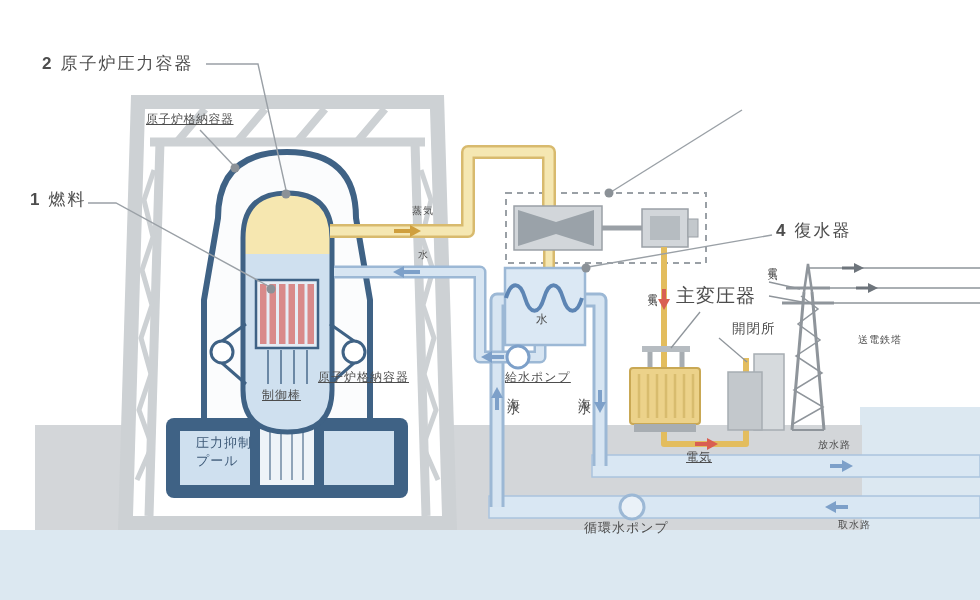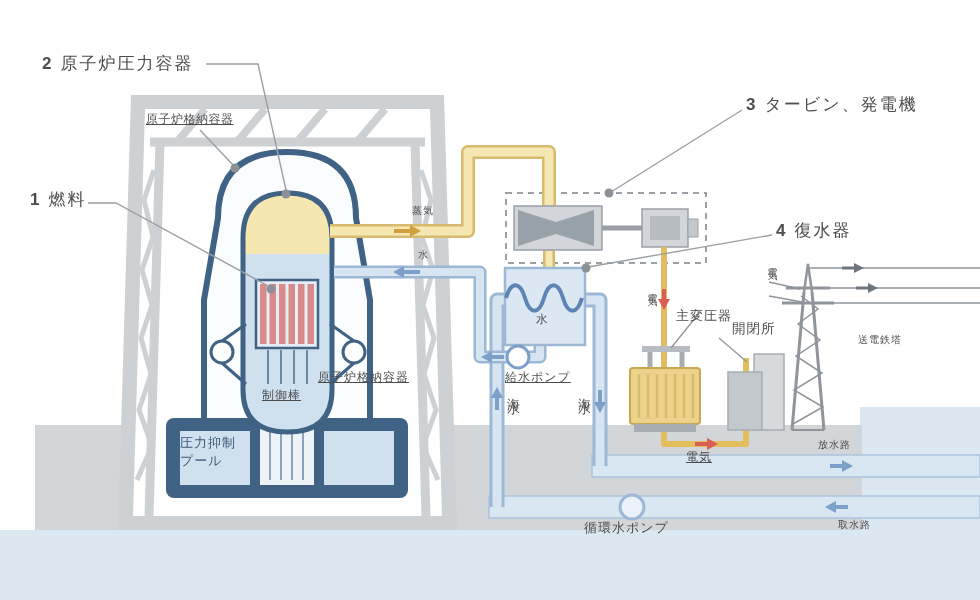--- a/index.html
+++ b/index.html
@@ -216,37 +216,34 @@
   </g>
 </svg>
 
 <div class="lbl callout" style="left:42px;top:53px">
   <b>2</b><span>原子炉圧力容器</span>
 </div>
 <div class="lbl sm" style="left:146px;top:112px;letter-spacing:0.5px">原子炉格納容器</div>
 <div class="lbl callout" style="left:30px;top:189px">
   <b>1</b><span>燃料</span>
 </div>
-<div class="lbl callout" style="left:746px;top:94px">
-  <b>3</b><span>タービン、発電機</span>
-</div>
 <div class="lbl callout" style="left:776px;top:220px">
   <b>4</b><span>復水器</span>
 </div>
 
 <div class="lbl md" style="left:396px;top:204px">蒸気</div>
 <div class="lbl md" style="left:402px;top:248px">水</div>
 <div class="lbl md vert" style="left:630px;top:286px">電気</div>
-<div class="lbl" style="left:676px;top:308px;font-size:13px">主変圧器</div>
+<div class="lbl" style="left:676px;top:284px;font-size:19px">主変圧器</div>
 <div class="lbl" style="left:732px;top:320px;font-size:13.5px">開閉所</div>
 <div class="lbl md vert" style="left:750px;top:260px">電気</div>
 <div class="lbl md" style="left:842px;top:333px">送電鉄塔</div>
 <div class="lbl sm" style="left:318px;top:370px">原子炉格納容器</div>
 <div class="lbl sm" style="left:262px;top:388px">制御棒</div>
-<div class="lbl pool" style="left:180px;top:434px">
+<div class="lbl pool" style="left:196px;top:434px">
   <div>圧力抑制</div>
   <div>プール</div>
 </div>
 <div class="lbl sm" style="left:505px;top:370px">給水ポンプ</div>
 <div class="lbl vert" style="left:504px;top:388px">海水</div>
 <div class="lbl vert" style="left:575px;top:388px">海水</div>
 <div class="lbl" style="left:536px;top:312px;font-size:11.5px">水</div>
 <div class="lbl" style="left:584px;top:520px">循環水ポンプ</div>
 <div class="lbl md" style="left:802px;top:438px">放水路</div>
 <div class="lbl md" style="left:822px;top:518px">取水路</div>

